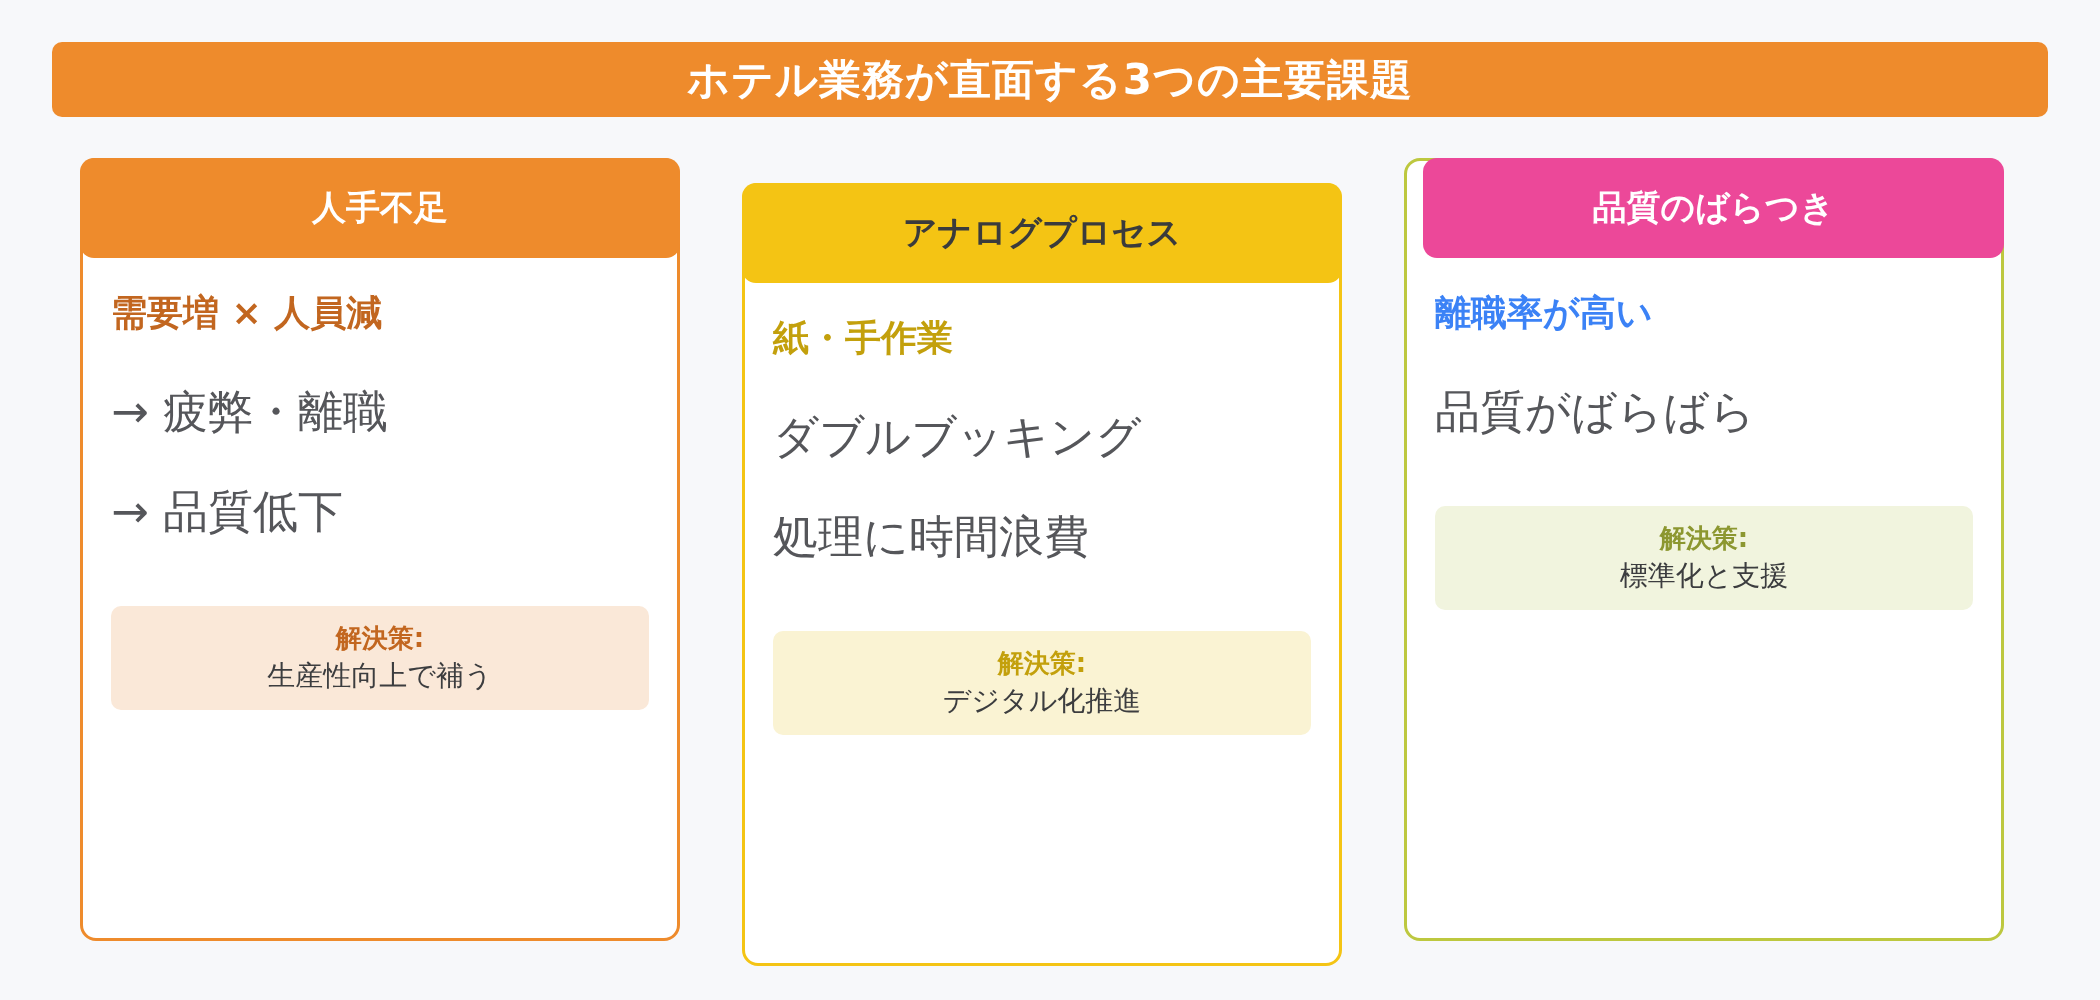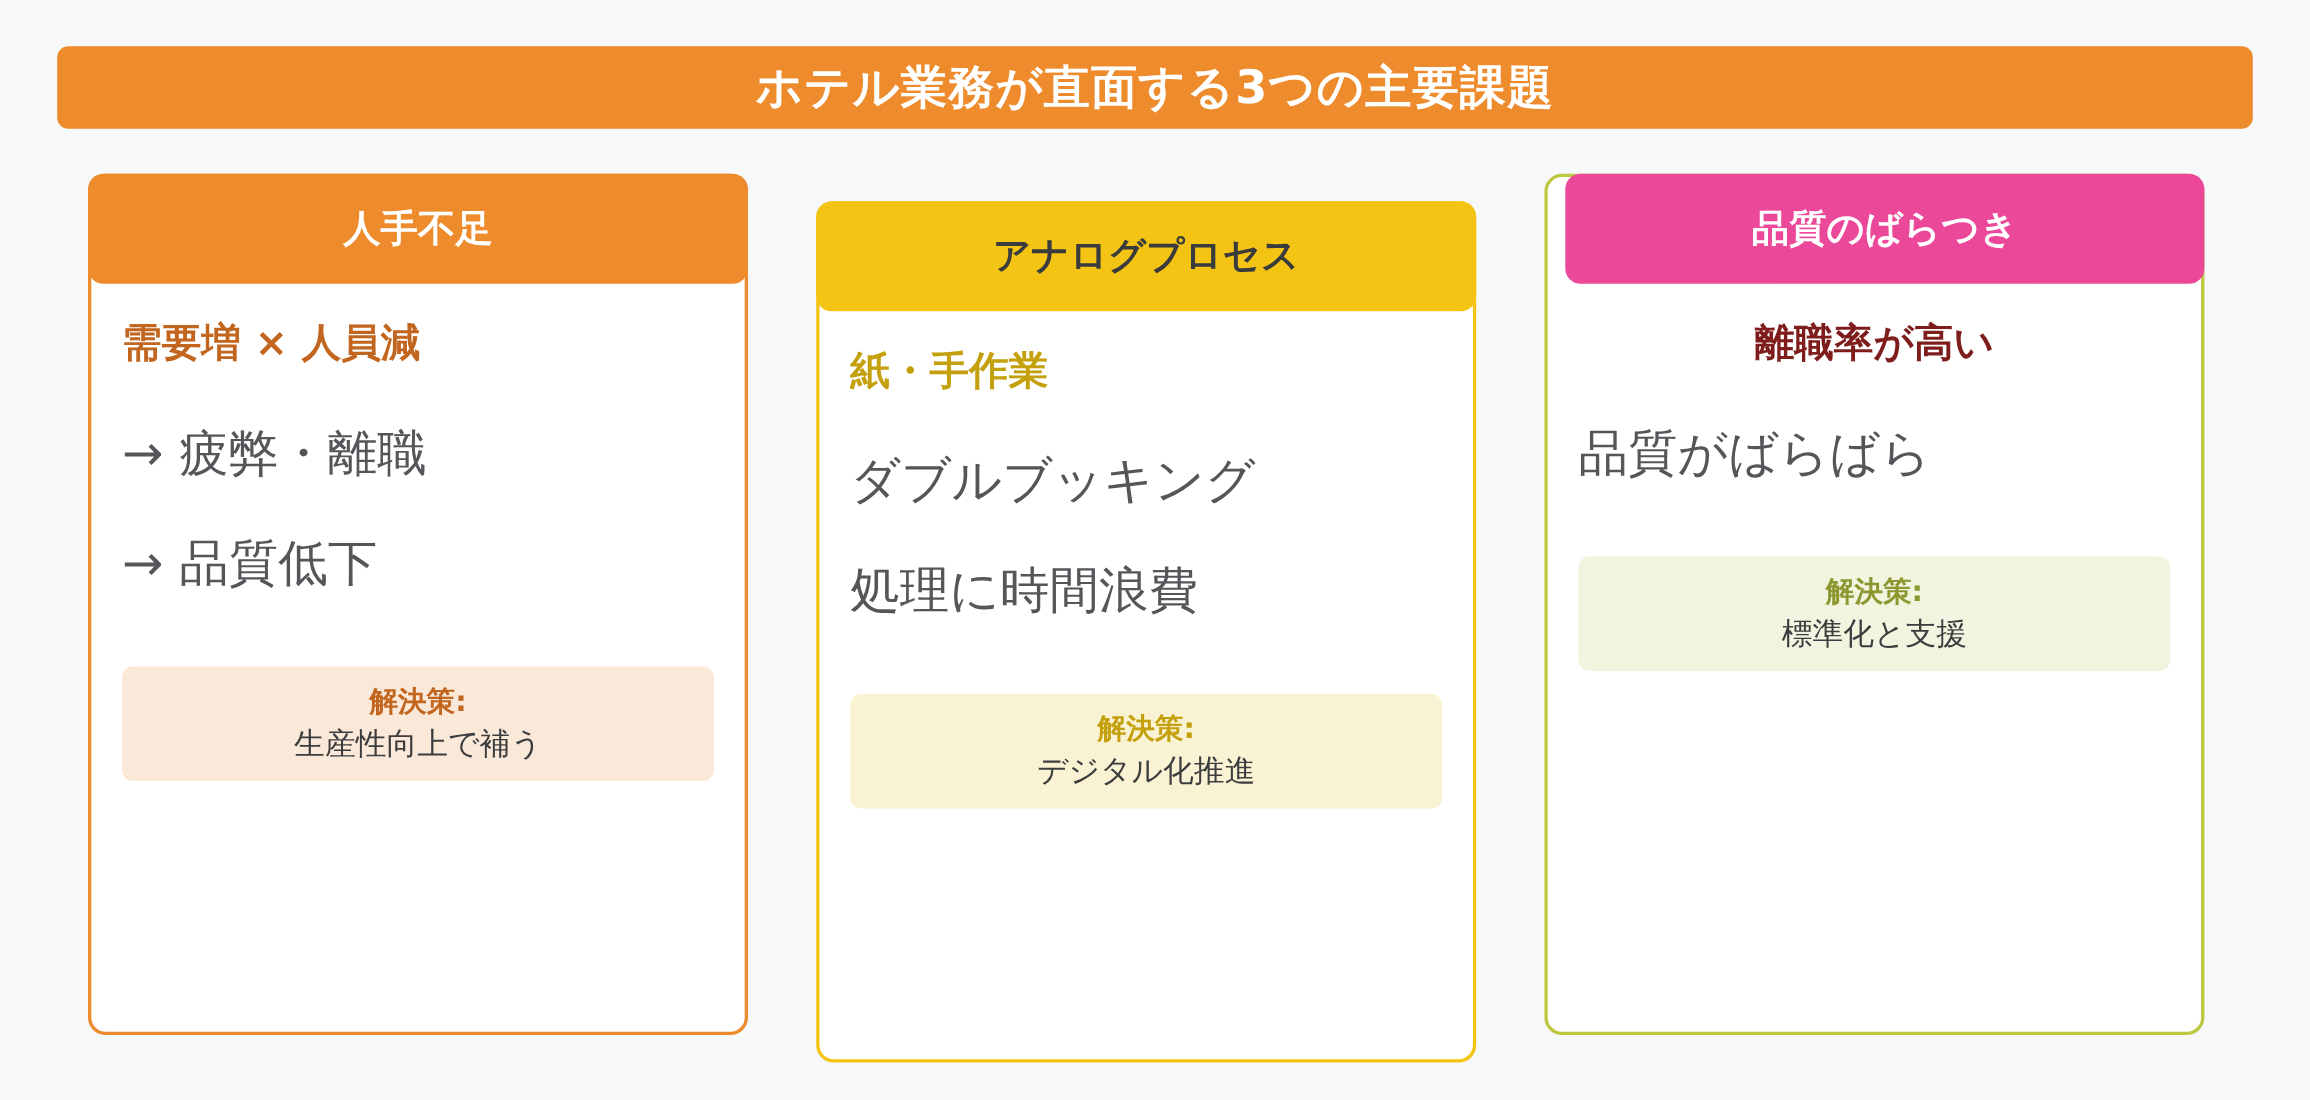--- a/index.html
+++ b/index.html
@@ -96,21 +96,21 @@
   .theme-orange .solution-label { color: #C2661F; }
 
   .theme-yellow { border-color: #F4C414; margin-top: 25px; }
   .theme-yellow .card-header { background: #F4C414; color: #3A3B3C; }
   .theme-yellow .card-heading { color: #C3A00C; }
   .theme-yellow .solution-box { background: #FAF3D3; }
   .theme-yellow .solution-label { color: #C3A00C; }
 
   .theme-green { border-color: #BDC83F; }
   .theme-green .card-header { background: #ec4899; color: #FFFFFF; margin-left: 16px; }
-  .theme-green .card-heading { color: #7f1d1d; text-align: center; }
+  .theme-green .card-heading { color: #3b82f6; }
   .theme-green .solution-box { background: #F1F4DE; }
   .theme-green .solution-label { color: #8C9730; }
 </style>
 </head>
 <body>
 
 <div class="stage">
 
   <div class="banner">
     <div class="banner-title">ホテル業務が直面する3つの主要課題</div>

